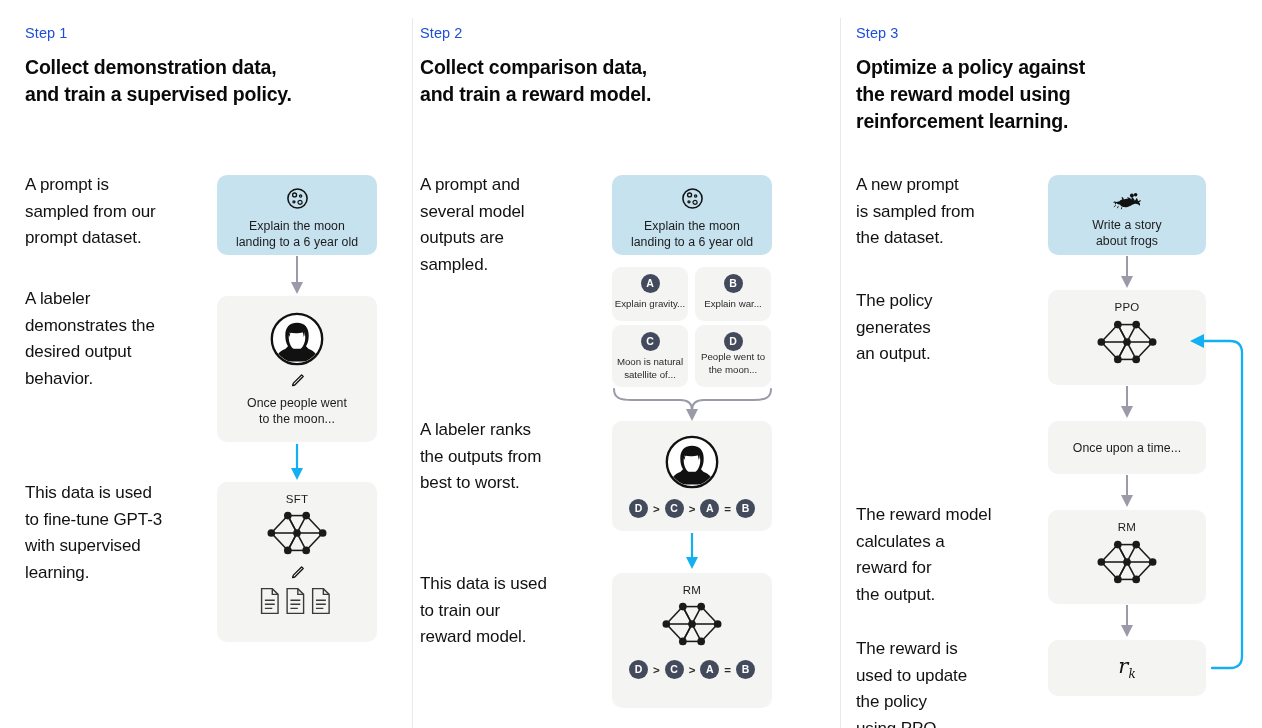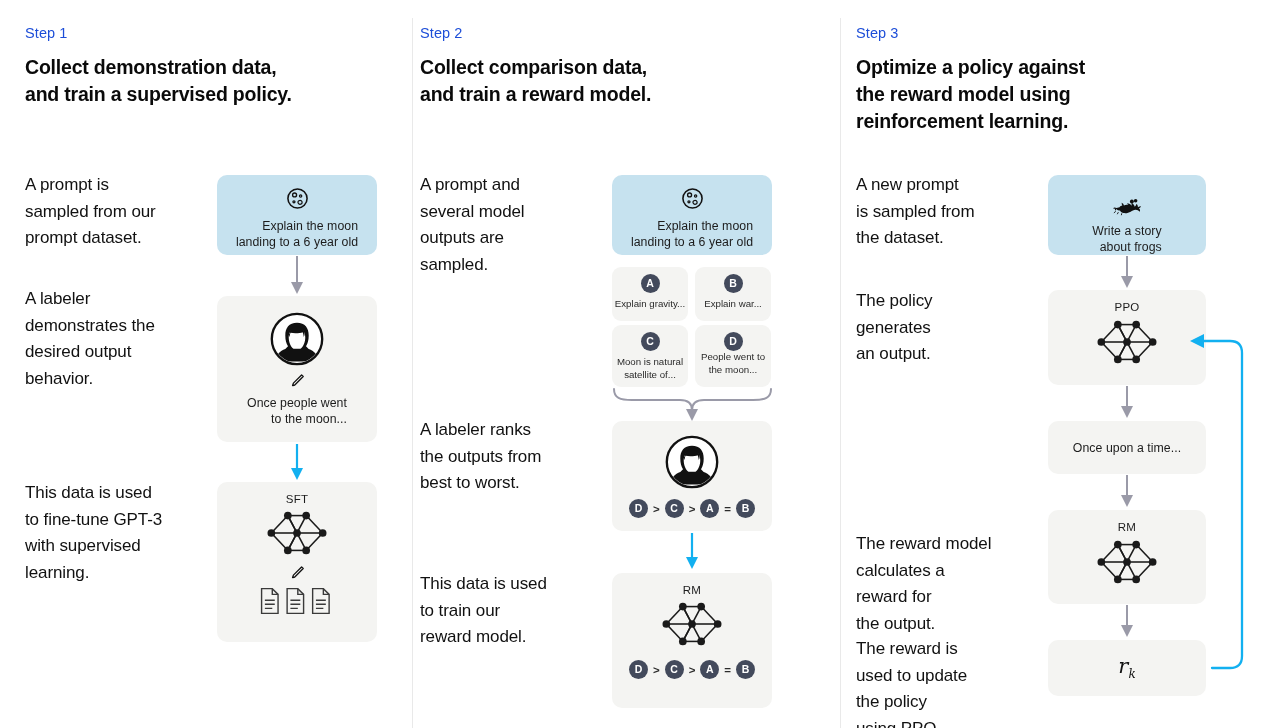--- a/index.html
+++ b/index.html
@@ -36,21 +36,21 @@
   }
 
   
   .card{
     position:absolute;box-sizing:border-box;border-radius:10px;
     display:flex;flex-direction:column;align-items:center;justify-content:flex-start;
   }
   .card.blue{background:#c6e2ef;}
   .card.grey{background:#f4f4f2;}
   .card-caption{
-    font-size:12.3px;line-height:16px;text-align:right;color:#1c1c1c;
+    font-size:12.3px;line-height:16px;text-align:center;color:#1c1c1c;
     white-space:pre-line;letter-spacing:.05px;
   }
   .card-tag{
     font-size:11.5px;color:#1c1c1c;text-align:center;letter-spacing:.2px;
   }
   .mini-card{
     position:absolute;box-sizing:border-box;border-radius:9px;background:#f4f4f2;
     display:flex;flex-direction:column;align-items:center;
   }
   .mini-caption{
@@ -348,30 +348,30 @@
     <div class="step-title" style="left:16px;top:54px;width:400px;">Optimize a policy against
 the reward model using
 reinforcement learning.</div>
 
     <div class="body-text" style="left:16px;top:172px;width:200px;">A new prompt
 is sampled from
 the dataset.</div>
     <div class="body-text" style="left:16px;top:288px;width:200px;">The policy
 generates
 an output.</div>
-    <div class="body-text" style="left:16px;top:531px;width:200px;">The reward model
+    <div class="body-text" style="left:16px;top:502px;width:200px;">The reward model
 calculates a
 reward for
 the output.</div>
     <div class="body-text" style="left:16px;top:636px;width:200px;">The reward is
 used to update
 the policy
 using PPO.</div>
 
-    <div class="card blue" style="left:208px;top:175px;width:158px;height:80px;padding-top:19px;">
+    <div class="card blue" style="left:208px;top:175px;width:158px;height:80px;padding-top:13px;">
       <span>
         <svg width="30" height="22" viewBox="0 0 40 28">
           <path d="M6 18c-1.6-1-3.4-1-4.6.2.9.6 1.9.9 3 .9-.6.6-.7 1.6-.2 2.4.8-.5 1.4-1.3 1.6-2.2
                    1.3 1.3 3 2 4.8 2.1 1 1.7 2.7 3 4.9 3.4 3.3.6 6.6-.3 9.4-1.8 2-1.1 4-2.5 6.4-2.6
                    2.2-.1 4.2 1.1 5.8 2.6.7-1.6.2-3.6-1.2-4.7 1.3-.3 2.4-1.3 2.8-2.6-1.5.1-3 .5-4.2 1.3
                    .3-1.7-.5-3.5-2-4.4-.3 1.5-1 2.8-2.1 3.8-.7-2.2-2.2-4.2-4.2-5.4-.3 1.3-.2 2.7.3 3.9
                    -1.6-1.9-3.9-3.2-6.4-3.4.4 1 1 1.9 1.8 2.6-2-.6-4.2-.4-6 .6-.3-1.6-1.5-3-3-3.6
                    -.1 1.3.2 2.6.9 3.7-1.5.2-2.9 1-3.8 2.2z" fill="#111"></path>
           <circle cx="26.5" cy="9.4" r="2.6" fill="#111"></circle>
           <circle cx="31.5" cy="8.4" r="2.4" fill="#111"></circle>

